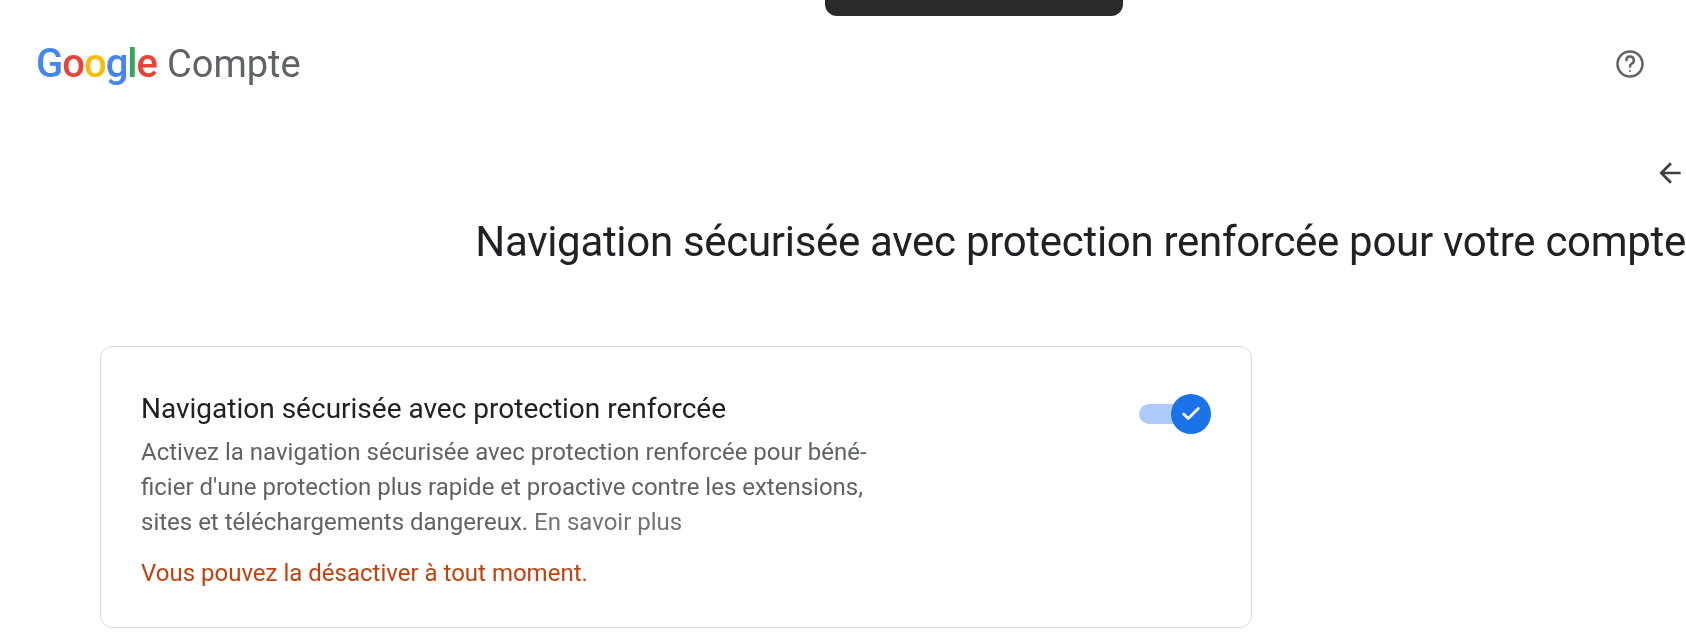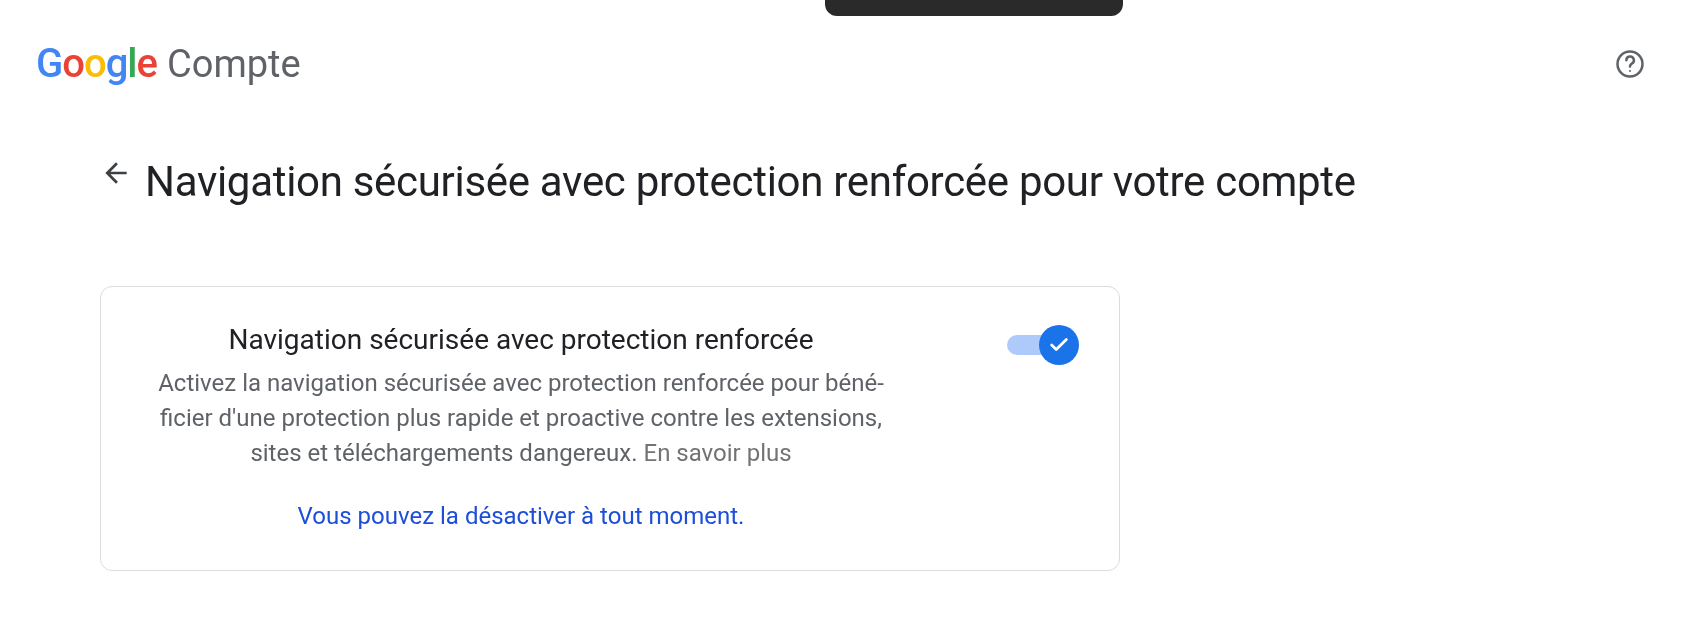--- a/index.html
+++ b/index.html
@@ -56,46 +56,46 @@
       color: #5f6368;
       cursor: pointer;
       display: flex;
       align-items: center;
       justify-content: center;
       width: 40px;
       height: 40px;
     }
     .title-row {
       display: flex;
-      align-items: flex-start;
-      gap: 13px;
+      align-items: flex-end;
+      gap: 28px;
       margin: 70px 0 0 100px;
+      flex-direction: column;
     }
     .back-arrow {
       color: #3c4043;
       cursor: pointer;
       display: flex;
       align-items: center;
     }
     .page-title {
       font-size: 42px;
       font-weight: 400;
       color: #202124;
       letter-spacing: -0.3px;
     }
     .card {
       margin: 80px 0 0 100px;
-      width: 1020px;
+      width: 1152px;
       border: 1px solid #dadce0;
       border-radius: 12px;
-      padding: 36px 40px 40px 40px;
+      padding: 45px 40px 40px 40px;
       display: flex;
       justify-content: space-between;
       align-items: flex-start;
-      text-align: center;
     }
     .card-text {
       max-width: 760px;
     }
     .card-title {
       font-size: 28px;
       font-weight: 400;
       color: #202124;
       margin-bottom: 10px;
     }
@@ -105,22 +105,22 @@
       color: #5f6368;
       line-height: 1.45;
     }
     .learn-more {
       color: #737373;
       cursor: pointer;
     }
     .card-note {
       font-size: 24px;
       font-weight: 400;
-      color: #1d4ed8;
-      margin-top: 32px;
+      color: #c2410c;
+      margin-top: 20px;
     }
     .toggle {
       position: relative;
       width: 72px;
       height: 40px;
       cursor: pointer;
       margin-top: 2px;
       flex-shrink: 0;
     }
     .toggle-track {

